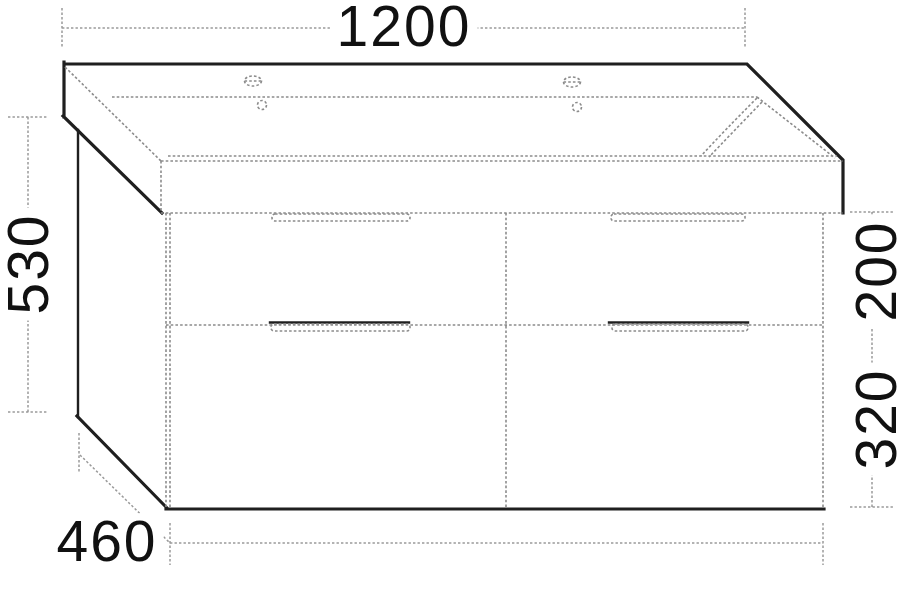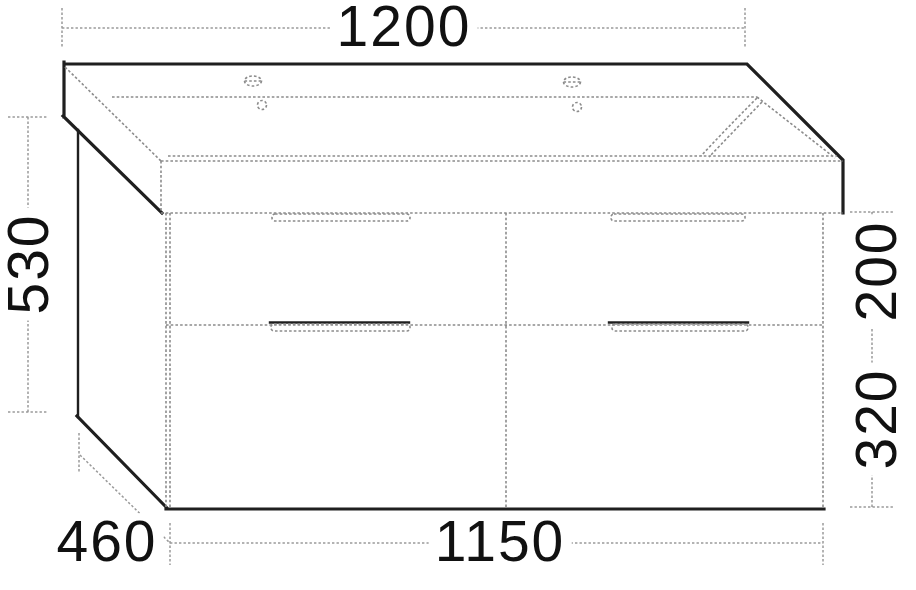--- a/index.html
+++ b/index.html
@@ -77,15 +77,14 @@
   <div class="dim-label" style="left:404px;top:28px">1200</div>
 
   <div class="dim-label rot" style="left:28px;top:264px">530</div>
 
   <div class="dim-label rot" style="left:876px;top:271px">200</div>
 
   <div class="dim-label rot" style="left:876px;top:419px">320</div>
 
   <div class="dim-label" style="left:107px;top:543px">460</div>
 
-  <div class="dim-label" style="left:500px;top:543px">1150</div>
 
 </div>
 
 </body></html>

